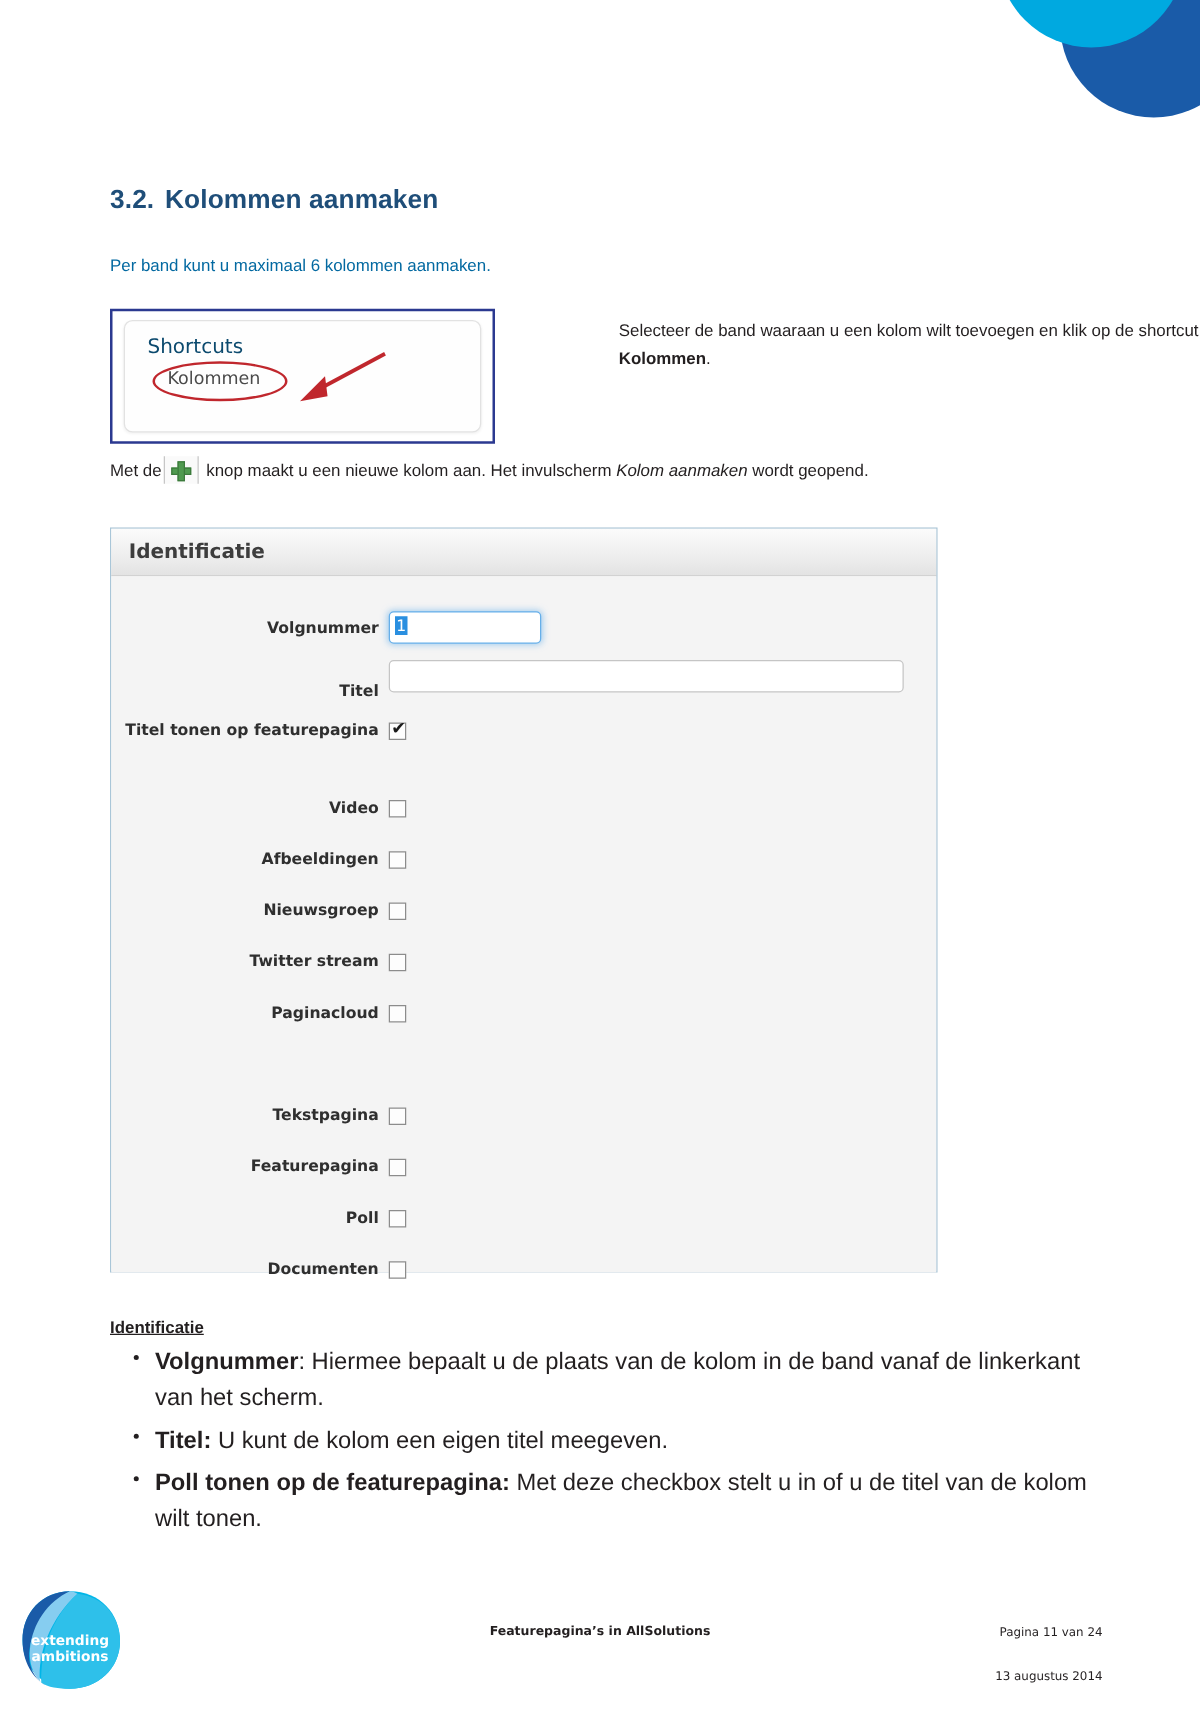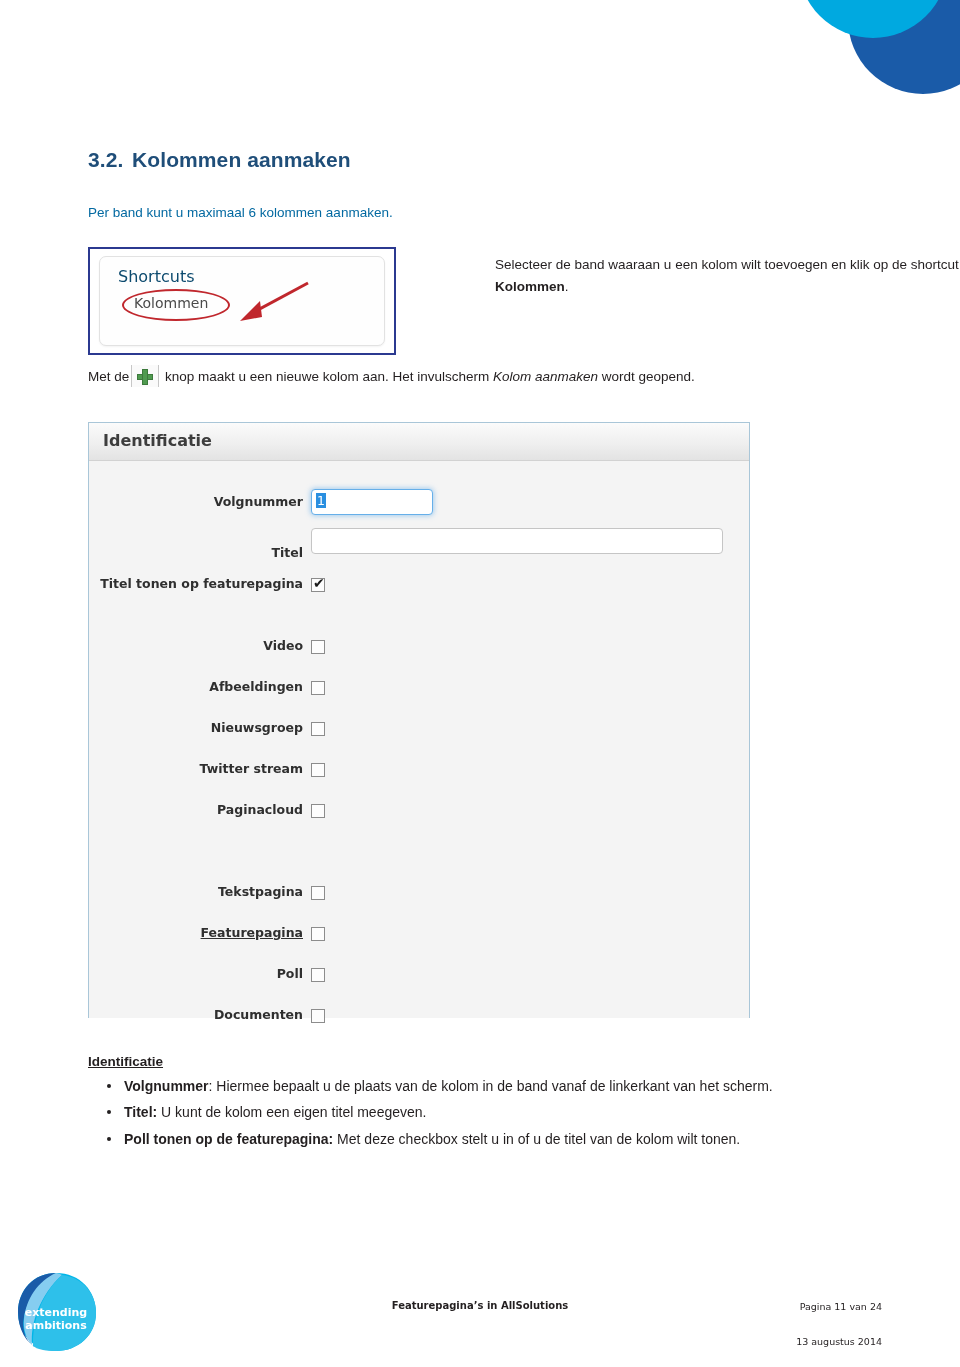--- a/index.html
+++ b/index.html
@@ -279,21 +279,21 @@
   .explain-title {
     font-size: 13.5px;
     font-weight: bold;
     text-decoration: underline;
     color: #231f20;
     margin-bottom: 7px;
   }
   .bullet {
     position: relative;
     padding-left: 36px;
-    font-size: 14px;
+    font-size: 19px;
     line-height: 1.52;
     margin-bottom: 5px;
   }
   .bullet::before {
     content: "";
     position: absolute;
     left: 19px;
     top: 8px;
     width: 4px;
     height: 4px;
@@ -413,21 +413,21 @@
         </div>
         <div class="frow" style="top: 341px;">
           <div class="flabel" style="top: 1px;">Paginacloud</div>
           <div class="fcheck" style="top: 2px;"></div>
         </div>
         <div class="frow" style="top: 423px;">
           <div class="flabel" style="top: 1px;">Tekstpagina</div>
           <div class="fcheck" style="top: 2px;"></div>
         </div>
         <div class="frow" style="top: 464px;">
-          <div class="flabel" style="top: 1px; text-decoration: underline;">Featurepagina</div>
+          <div class="flabel" style="top: 1px;">Featurepagina</div>
           <div class="fcheck" style="top: 2px;"></div>
         </div>
         <div class="frow" style="top: 505px;">
           <div class="flabel" style="top: 1px;">Poll</div>
           <div class="fcheck" style="top: 2px;"></div>
         </div>
         <div class="frow" style="top: 546px;">
           <div class="flabel" style="top: 1px;">Documenten</div>
           <div class="fcheck" style="top: 2px;"></div>
         </div>

